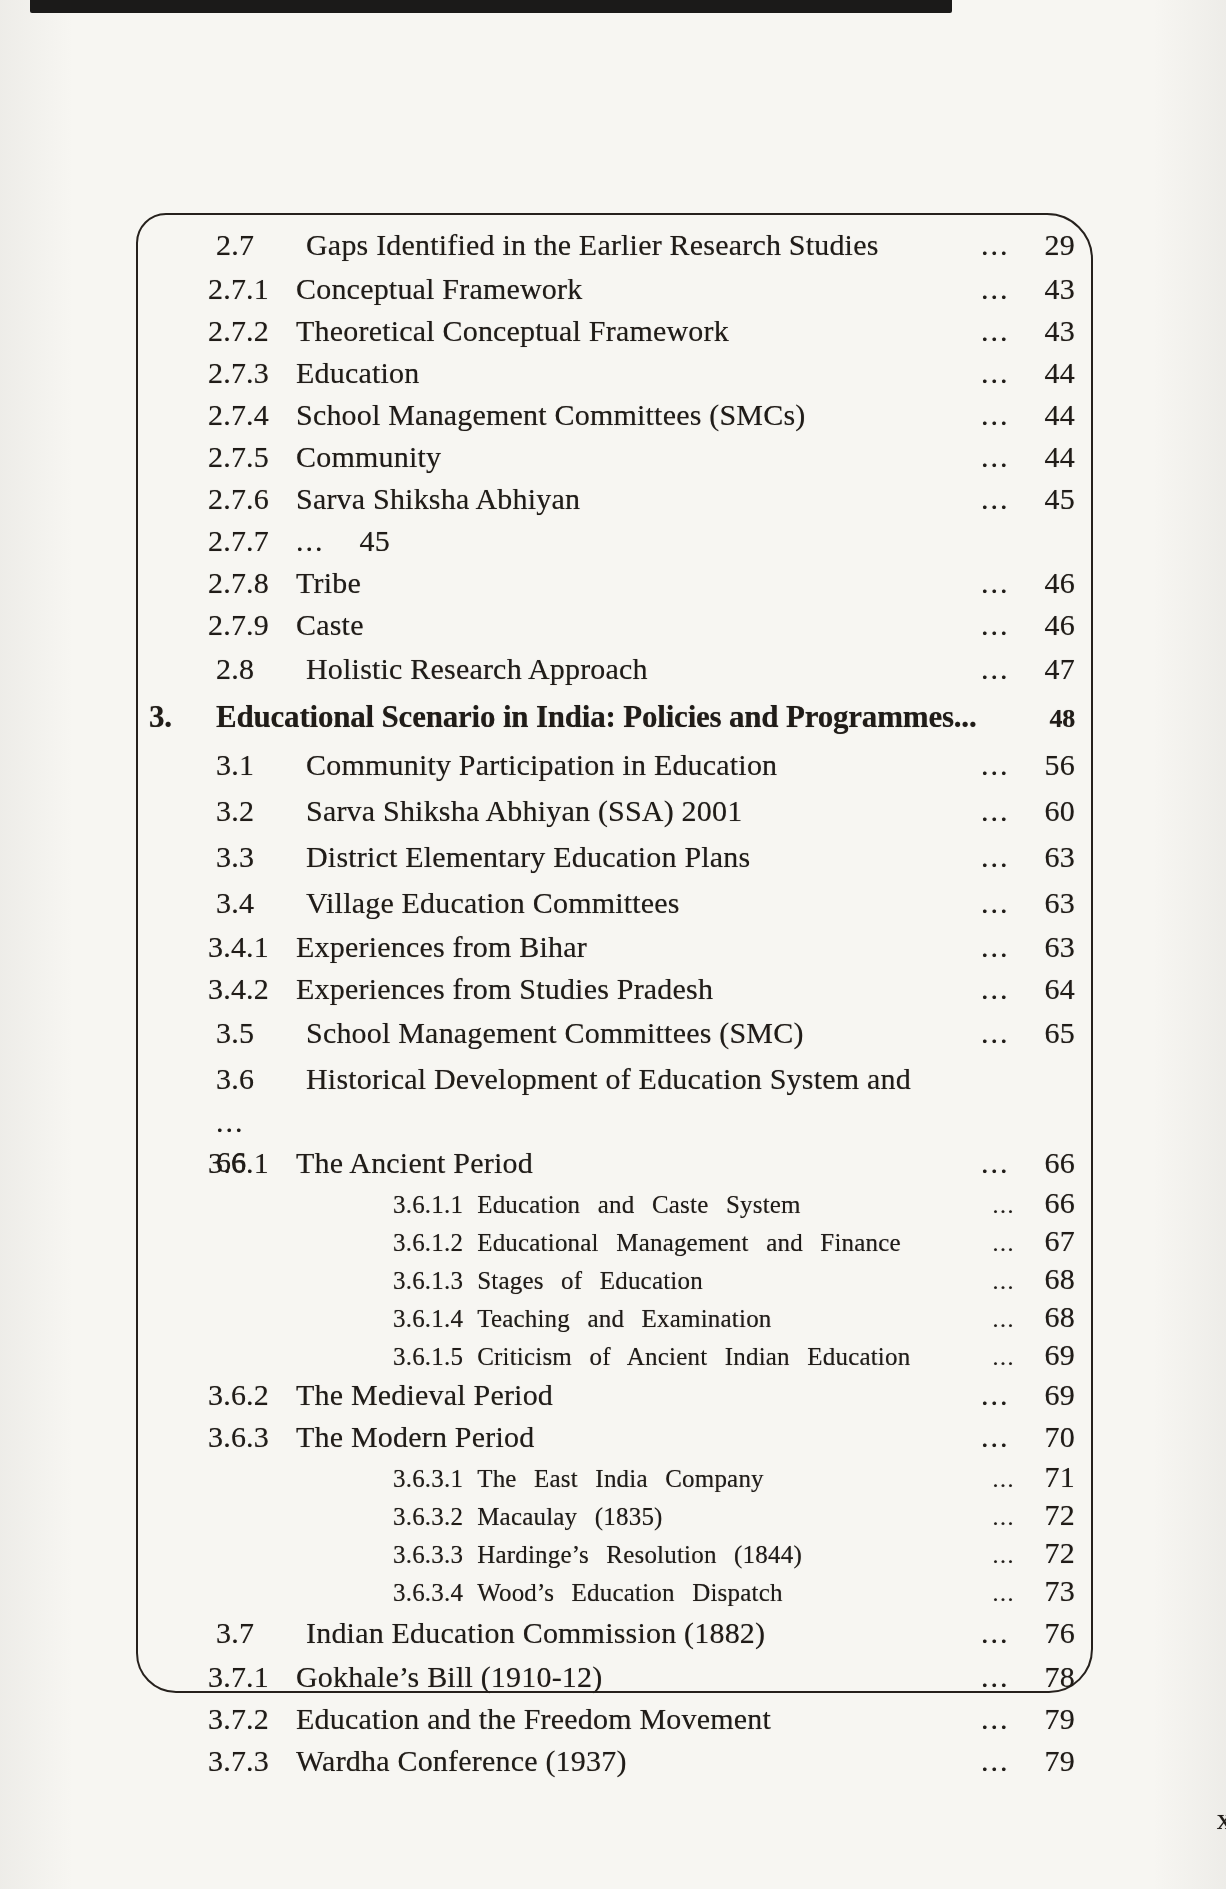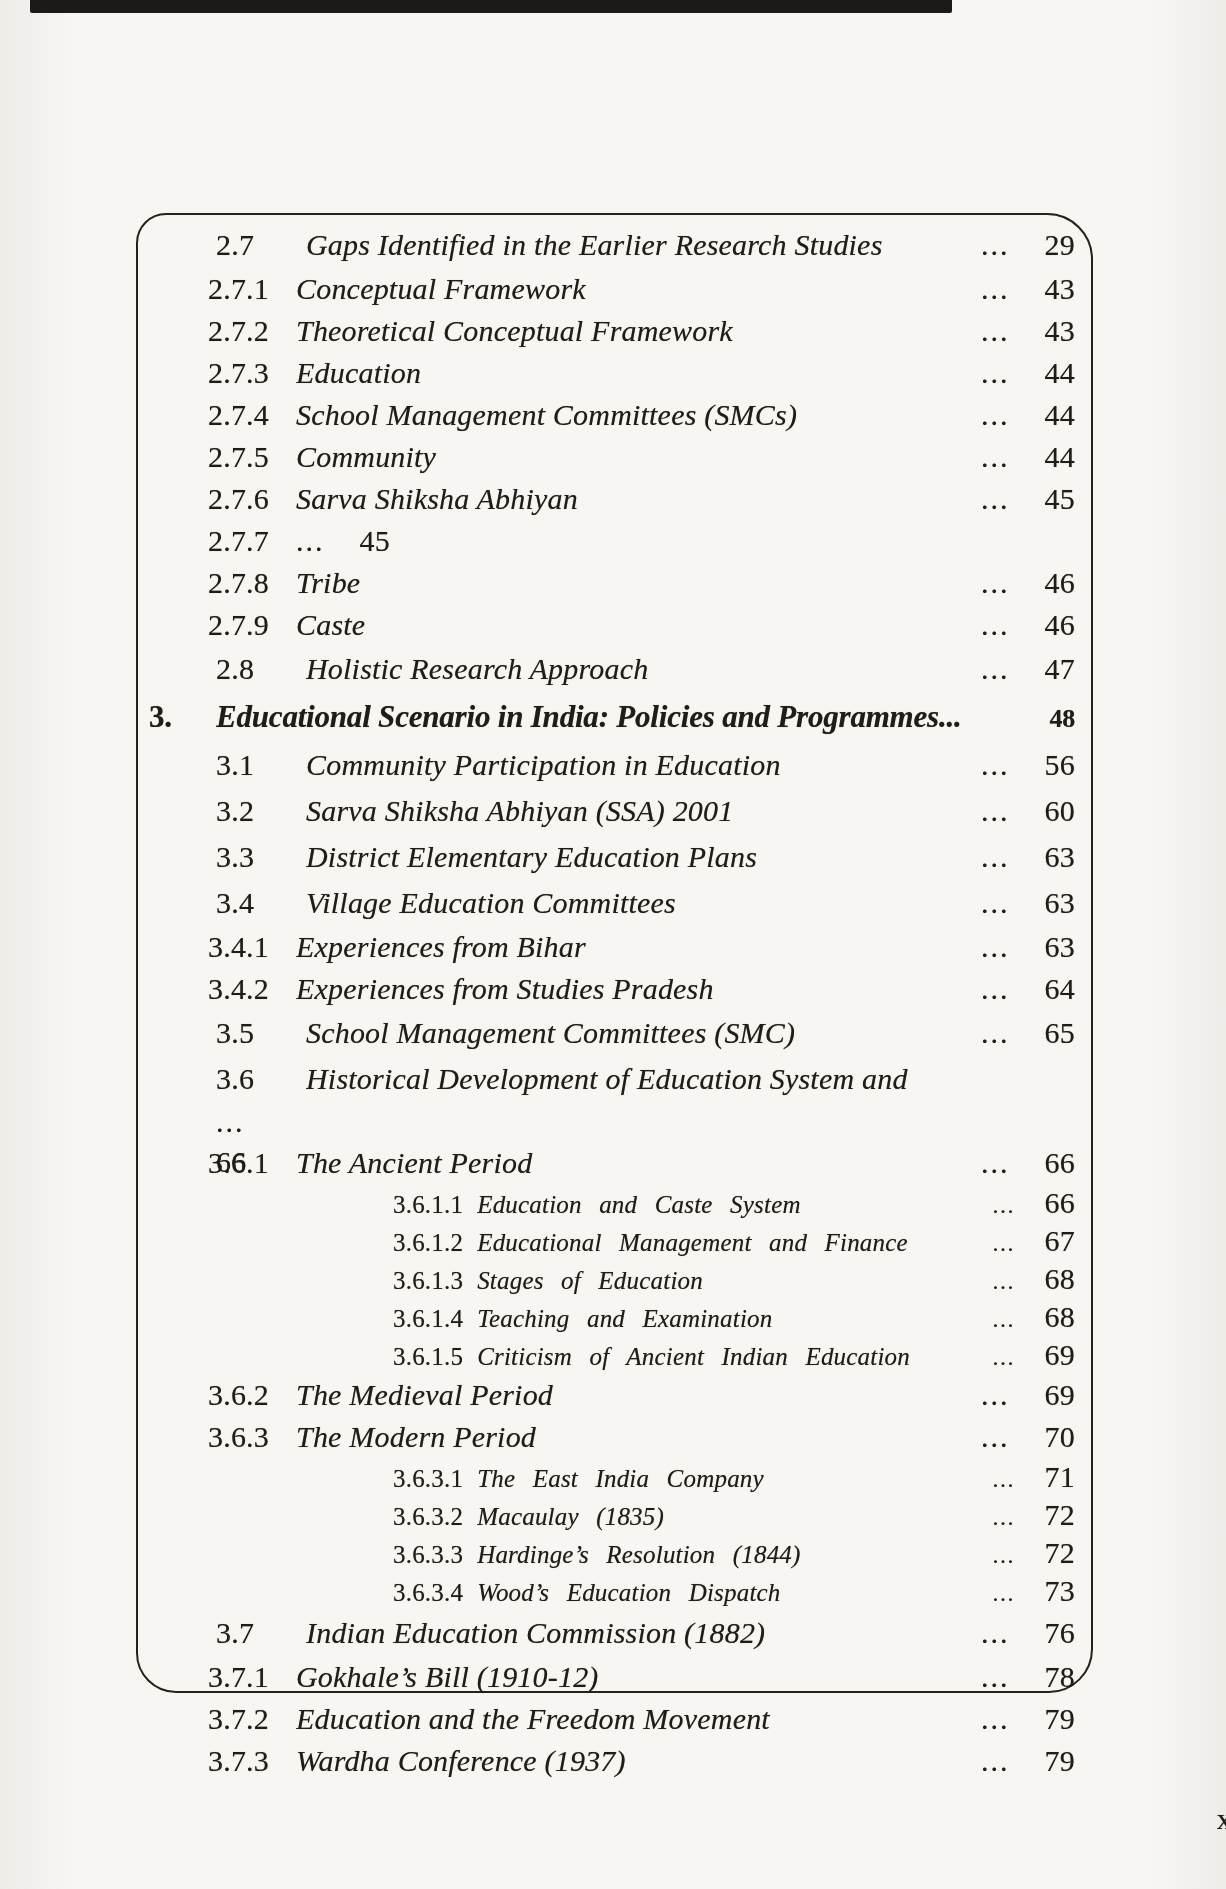--- a/index.html
+++ b/index.html
@@ -26,21 +26,21 @@
     padding-top:7px;
     background:transparent;
   }
   .row{
     display:flex;align-items:baseline;white-space:nowrap;
     font-size:30px;line-height:42px;height:42px;
     letter-spacing:0.2px;
     text-shadow:0 0 0.7px rgba(32,28,24,0.55);
   }
   .num{flex:0 0 auto;}
-  .title{flex:1 1 auto;overflow:hidden;font-style:italic;}
+  .title{flex:1 1 auto;overflow:hidden;}
   .dots{flex:0 0 34px;text-align:left;letter-spacing:2px;}
   .page{flex:0 0 60px;text-align:right;margin-right:16px;}
   
   .lvl1{font-weight:bold;font-size:31px;height:50px;line-height:50px;letter-spacing:-0.2px;}
   .lvl1 .num{margin-left:11px;width:67px;}
   .lvl1 .page{font-size:26px;}
   .lvl2{height:46px;line-height:46px;}
   .lvl2 .num{margin-left:78px;width:90px;}
   .lvl2.cont{height:40px;line-height:40px;flex-direction:column;}
   .lvl3 .num{margin-left:70px;width:88px;}

